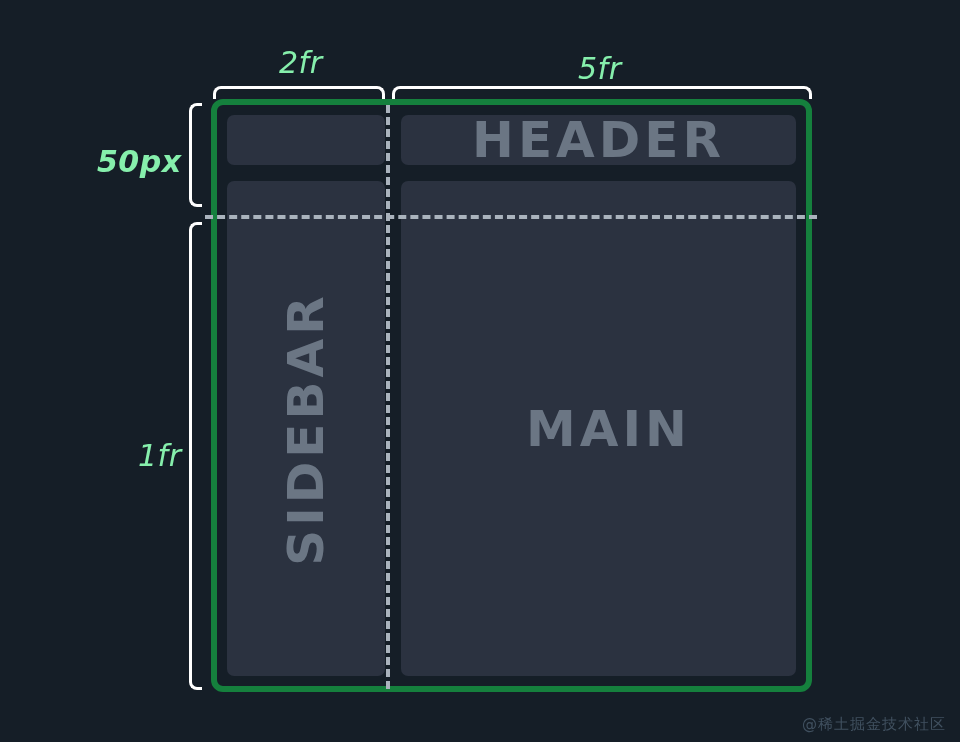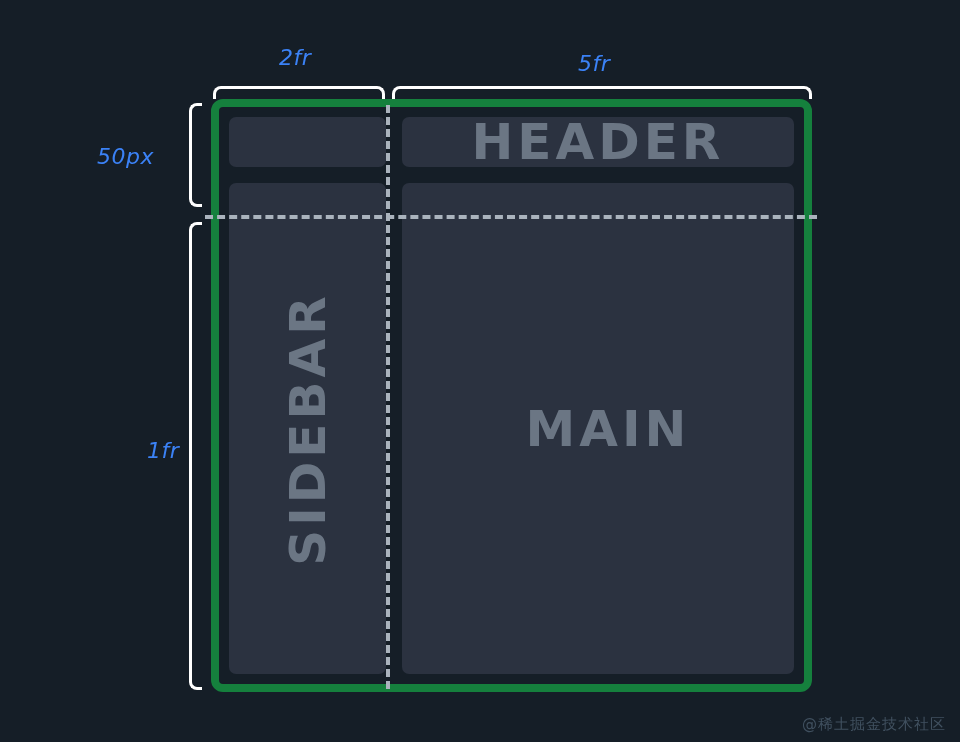--- a/index.html
+++ b/index.html
@@ -16,32 +16,32 @@
     position: relative;
   }
   .stage {
     position: absolute;
     inset: 0;
   }
 
   
   .ann-label {
     position: absolute;
-    color: #3b82f6;
+    color: #86efac;
     font-style: italic;
     font-weight: 400;
-    font-size: 22px;
+    font-size: 30px;
     letter-spacing: 0.5px;
     white-space: nowrap;
     font-family: "DejaVu Sans", "Liberation Sans", sans-serif;
   }
   #label-2fr  { left: 279px; top: 45px; }
   #label-5fr  { left: 578px; top: 51px; }
-  #label-50px { left: 97px;  top: 144px; }
-  #label-1fr  { left: 147px; top: 438px; }
+  #label-50px { left: 97px;  top: 144px; font-weight: bold; }
+  #label-1fr  { left: 138px; top: 438px; }
 
   
   .bracket-h {
     position: absolute;
     height: 13px;
     border: 3px solid #ffffff;
     border-bottom: none;
     border-top-left-radius: 8px;
     border-top-right-radius: 8px;
     box-sizing: border-box;
@@ -61,21 +61,21 @@
   #bracket-50px { left: 189px; top: 103px; height: 104px; }
   #bracket-1fr  { left: 189px; top: 222px; height: 468px; }
 
   
   #grid-container {
     position: absolute;
     left: 211px;
     top: 99px;
     width: 601px;
     height: 593px;
-    border: 8px solid #15803d;
+    border: 6px solid #15803d;
     border-radius: 12px;
     box-sizing: border-box;
     padding: 10px;
   }
   .grid-inner {
     position: relative;
     width: 100%;
     height: 100%;
     display: grid;
     grid-template-columns: 2fr 5fr;

